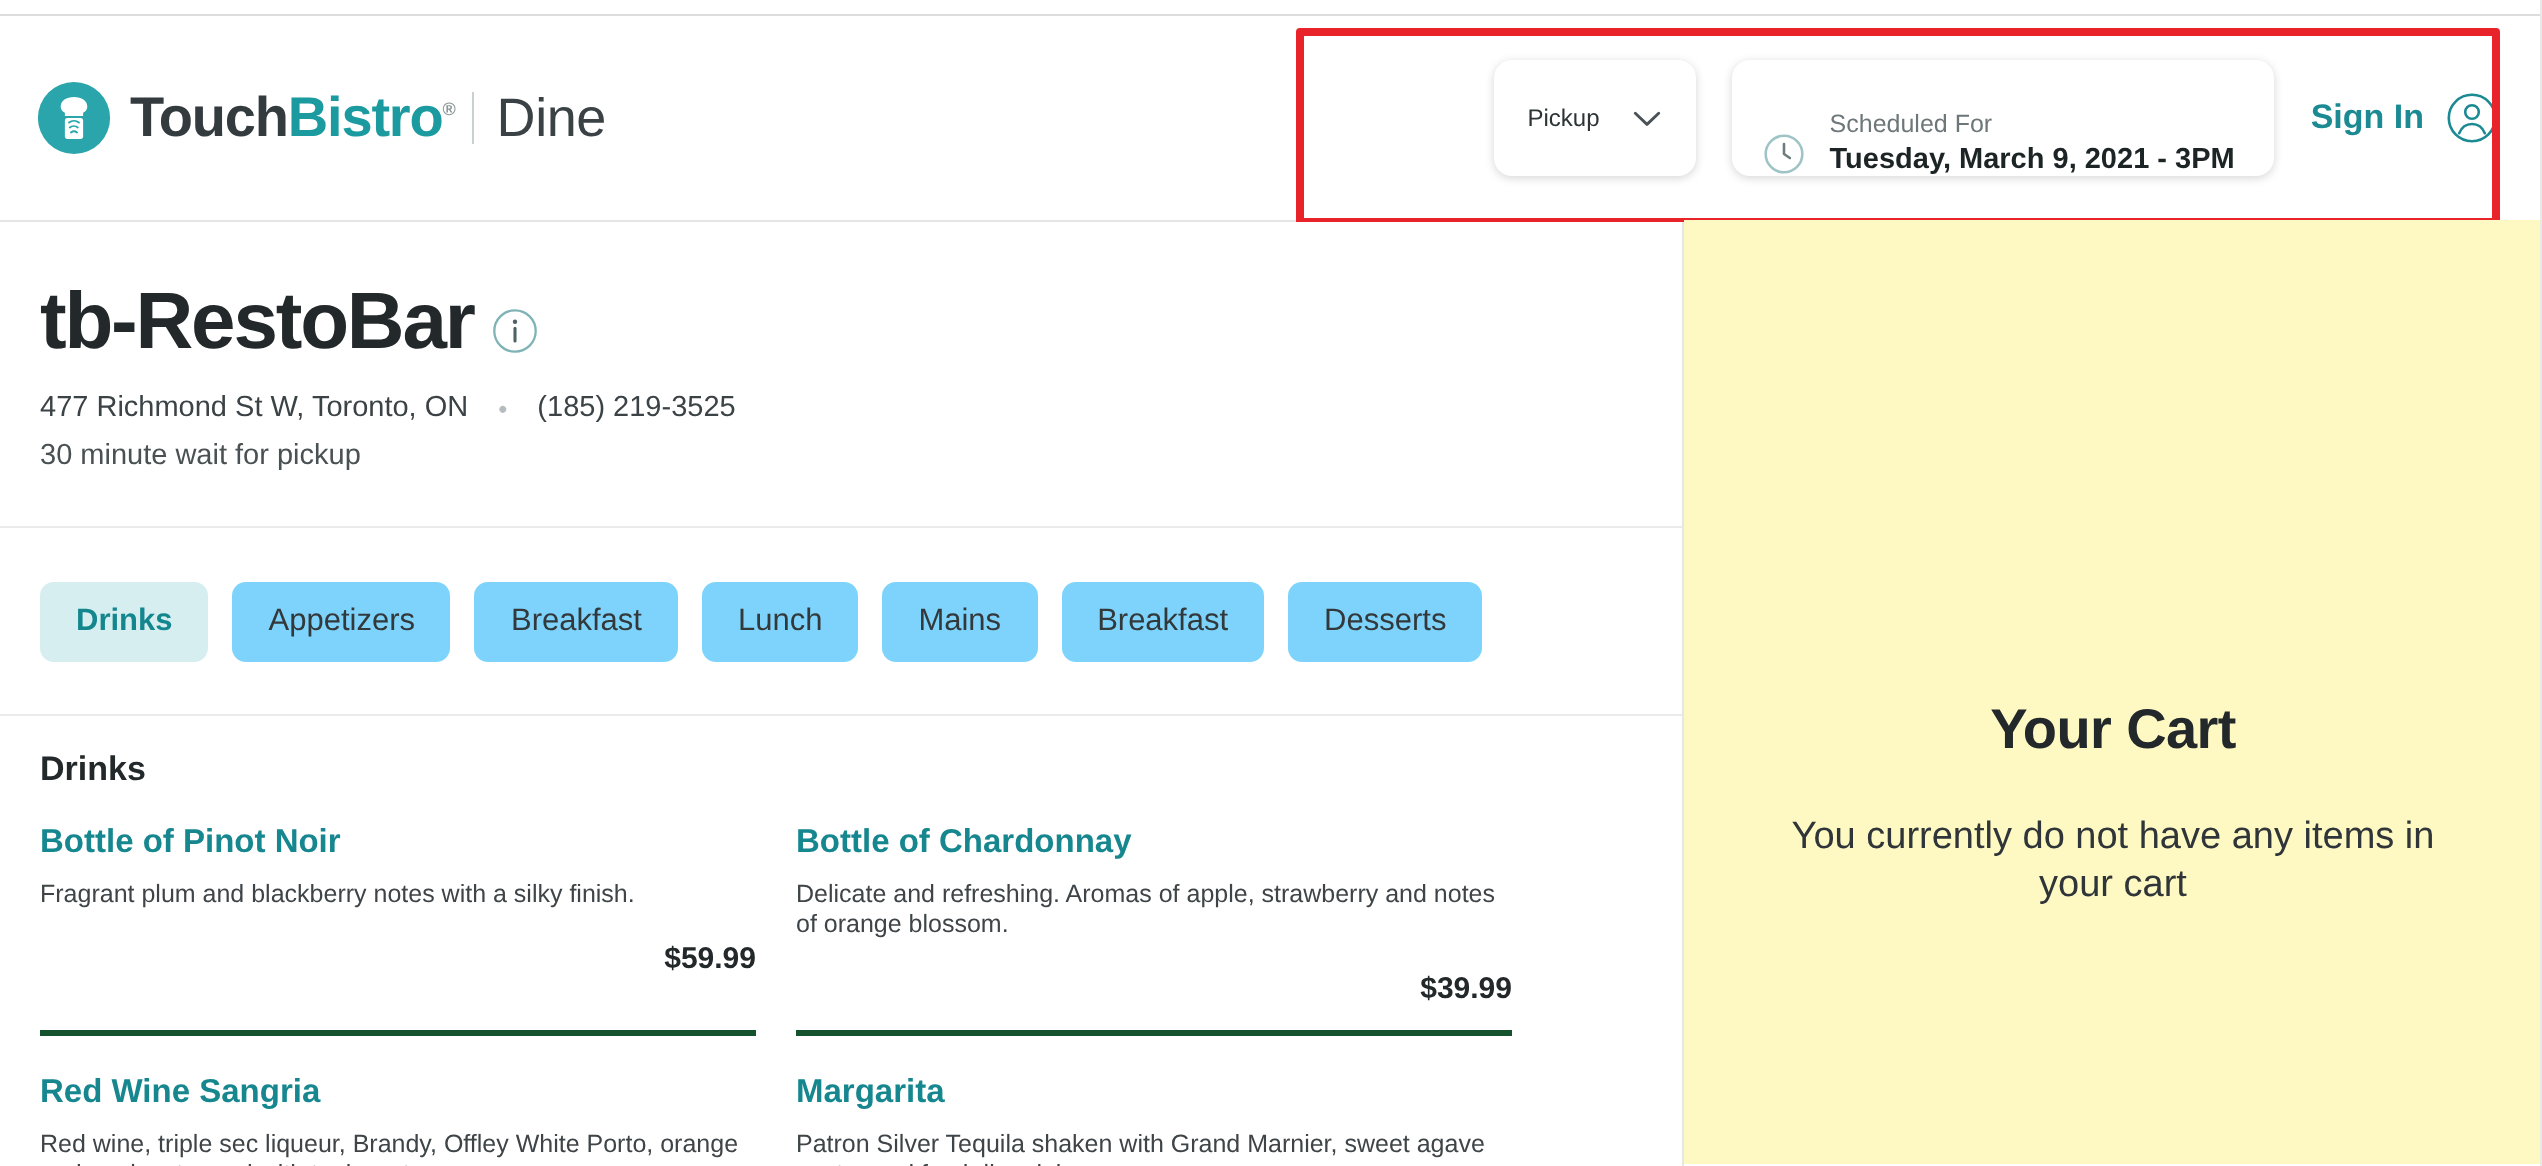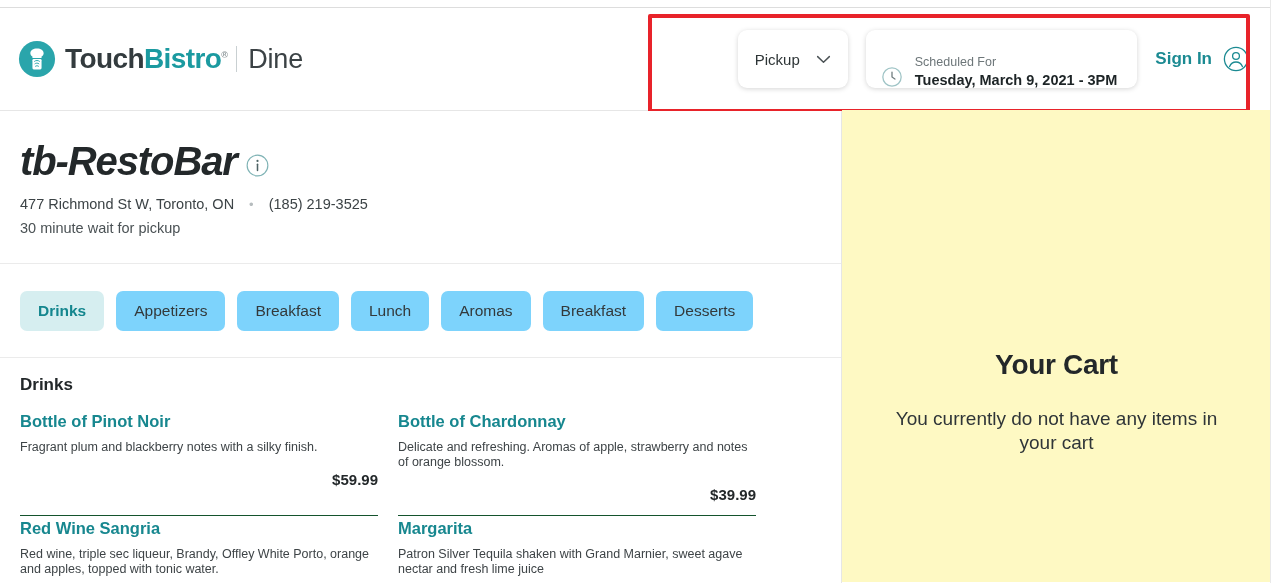--- a/index.html
+++ b/index.html
@@ -41,21 +41,21 @@
   .header-right {
     margin-left: auto; display: flex; align-items: center;
     padding-right: 22px; gap: 18px;
   }
   .pickup-card {
     background: #fff; border-radius: 9px;
     box-shadow: 0 1px 5px rgba(0,0,0,.17);
     height: 58px; padding: 0 17px;
     display: flex; align-items: center; gap: 16px; cursor: pointer;
   }
-  .pickup-label { font-size: 15px; color: #2d3436; }
+  .pickup-label { font-size: 12px; color: #2d3436; }
   .chev { width: 15px; height: 9px; flex: none; }
 
   .sched-card {
     background: #fff; border-radius: 9px;
     box-shadow: 0 1px 5px rgba(0,0,0,.17);
     height: 58px; padding: 0 20px 0 15px;
     display: flex; align-items: flex-end; gap: 12px; cursor: pointer;
   }
   .clock-icon { width: 22px; height: 22px; flex: none; }
   .sched-text { display: flex; flex-direction: column; gap: 3px; }
@@ -72,21 +72,21 @@
     border: 4px solid #e8232a; border-radius: 2px; pointer-events: none;
   }
 
   
   .main {
     position: absolute; left: 0; top: 111px; width: 841px; height: 472px;
     background: #fff; overflow: hidden;
   }
   .resto { padding: 28px 0 0 20px; }
   .resto-title-row { display: flex; align-items: center; gap: 9px; }
-  .resto-title { font-size: 40px; font-weight: bold; color: #23282a; letter-spacing: -1.1px; font-style: italic; }
+  .resto-title { font-size: 40px; font-weight: bold; color: #23282a; letter-spacing: -1.1px; }
   .info-icon { width: 23px; height: 23px; flex: none; margin-top: 8px; cursor: pointer; }
   .resto-meta { margin-top: 12px; display: flex; align-items: center; font-size: 14.5px; color: #3c4346; }
   .meta-dot { margin: 0 15px; color: #b6bcbe; font-size: 13px; }
   .resto-wait { margin-top: 8px; font-size: 14.5px; color: #4a5154; }
 
   .divider-h { margin-top: 27px; width: 841px; height: 1px; background: #ebebeb; }
 
   .tabs { display: flex; gap: 12px; padding: 27px 0 0 20px; flex-wrap: nowrap; }
   .tab {
     height: 40px; padding: 0 18px; border-radius: 7px; background: #7dd3fc;
@@ -96,21 +96,21 @@
   .tab.active { background: #d6eef0; color: #14868e; font-weight: bold; }
 
   .divider-h2 { margin-top: 26px; width: 841px; height: 1px; background: #ebebeb; }
 
   .section-title { padding: 17px 0 0 20px; font-size: 17px; font-weight: bold; color: #23282a; }
 
   .grid {
     padding: 17px 0 0 20px; display: grid;
     grid-template-columns: 358px 358px; column-gap: 20px;
   }
-  .mi { padding-bottom: 12px; border-bottom: 1px solid #14532d; margin-bottom: 3px; cursor: pointer; }
+  .mi { padding-bottom: 12px; border-bottom: 3px solid #14532d; margin-bottom: 19px; cursor: pointer; }
   .mi-name { font-size: 16.5px; font-weight: bold; color: #17878f; }
   .mi-desc { margin-top: 9px; font-size: 12.5px; color: #3e4447; line-height: 1.2; }
   .mi-price { margin-top: 16px; text-align: right; font-size: 15px; font-weight: bold; color: #23282a; }
 
   
   .cart-divider {
     position: absolute; left: 841px; top: 111px; width: 1px; height: 472px;
     background: #e6e6e6;
   }
   .cart {
@@ -210,21 +210,21 @@
         <div class="tab">
           <span>Appetizers</span>
         </div>
         <div class="tab">
           <span>Breakfast</span>
         </div>
         <div class="tab">
           <span>Lunch</span>
         </div>
         <div class="tab">
-          <span>Aromas</span>
+          <span>Mains</span>
         </div>
         <div class="tab">
           <span>Breakfast</span>
         </div>
         <div class="tab">
           <span>Desserts</span>
         </div>
       </div>
 
     <div class="divider-h2"></div>

